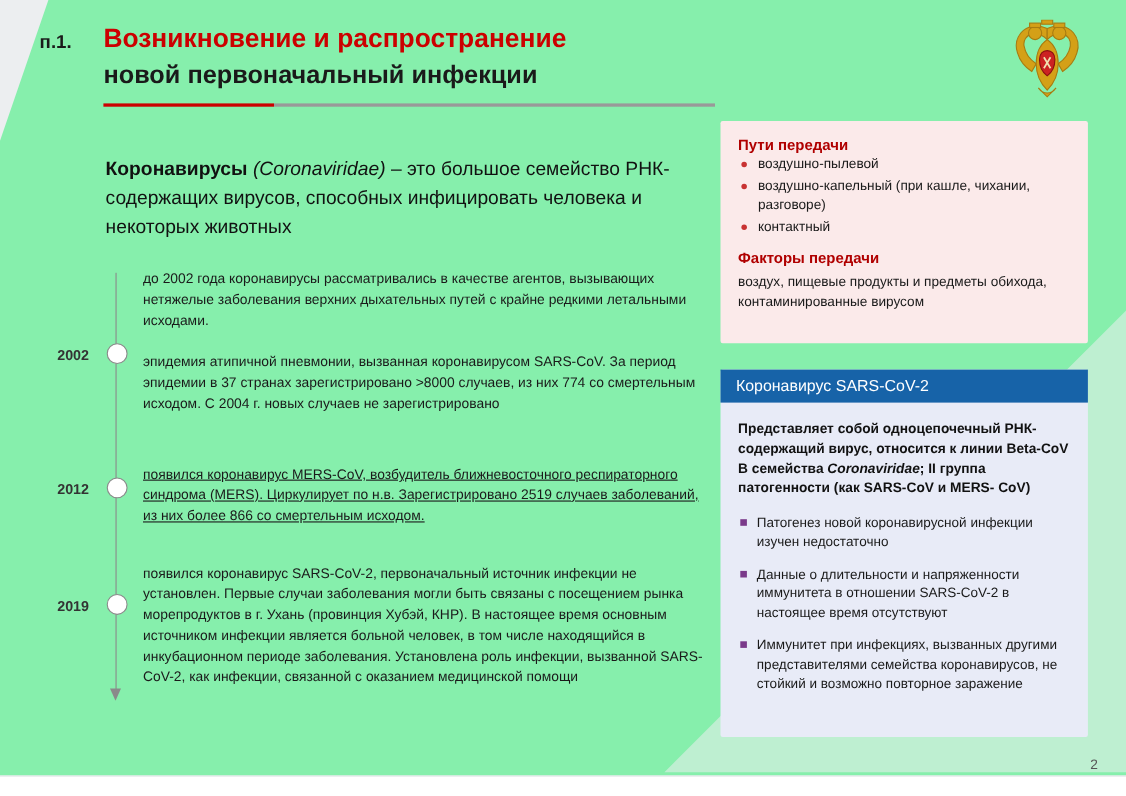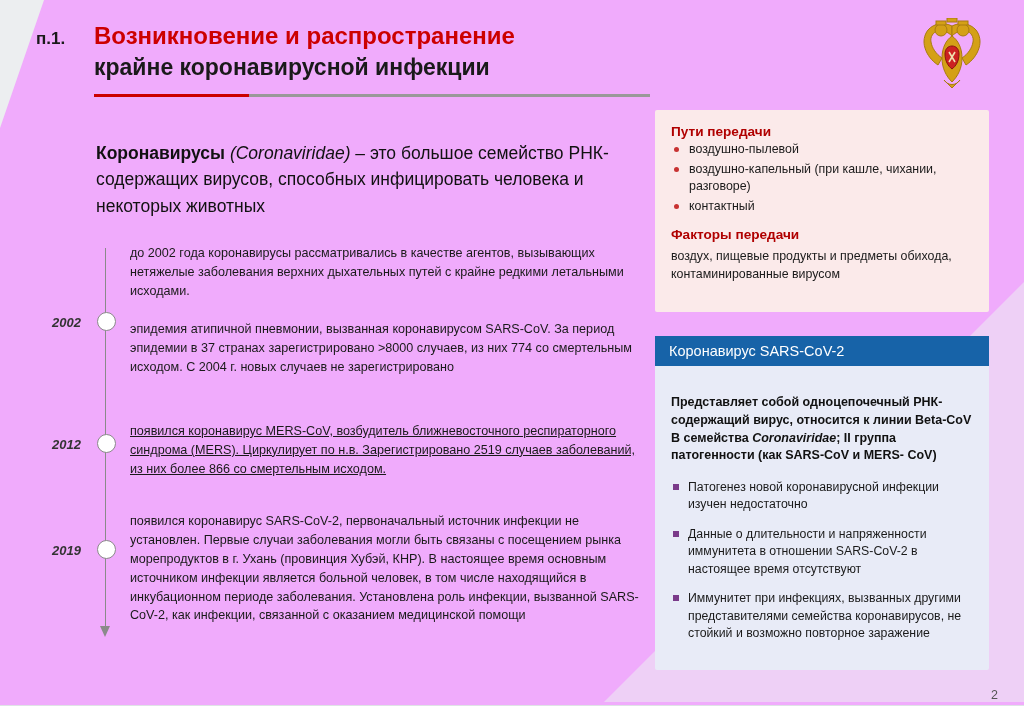--- a/index.html
+++ b/index.html
@@ -13,21 +13,21 @@
     font-family: "Liberation Sans", sans-serif;
     color: #1a1a1a;
     position: relative;
     overflow: hidden;
   }
   .slide {
     position: absolute;
     inset: 0;
     width: 1024px;
     height: 724px;
-    background: #f0abfc;
+    background: #86efac;
     overflow: hidden;
   }
   
   .wedge-tl {
     position: absolute;
     top: 0; left: 0;
     width: 0; height: 0;
     border-top: 128px solid #eceef0;
     border-right: 44px solid transparent;
   }
@@ -137,21 +137,20 @@
     border-radius: 50%;
     background: #ffffff;
     border: 1.6px solid #8a8a8a;
   }
   .tl-year {
     position: absolute;
     left: 22px;
     font-size: 13px;
     font-weight: bold;
     color: #333;
-    font-style: italic;
   }
   .tl-text {
     position: absolute;
     left: 100px;
     width: 520px;
     font-size: 12.6px;
     line-height: 1.5;
     color: #1a1a1a;
   }
   
@@ -211,21 +210,21 @@
     height: 30px;
     background: #1763a8;
     color: #ffffff;
     font-size: 14.5px;
     font-weight: normal;
     display: flex;
     align-items: center;
     padding-left: 14px;
     box-sizing: border-box;
   }
-  .cs-body { padding: 28px 16px 0 16px; }
+  .cs-body { padding: 16px 16px 0 16px; }
   .cs-lead {
     font-size: 12.5px;
     font-weight: bold;
     line-height: 1.42;
     color: #111;
   }
   .cs-lead i { font-style: italic; }
   .cs-list { list-style: none; margin: 14px 0 0 0; padding: 0; }
   .cs-list li {
     position: relative;
@@ -256,21 +255,21 @@
 <div class="slide">
 
   <div class="wedge-tl"></div>
   <div class="wedge-br"></div>
 
   <div class="header">
     <div class="header-row">
       <div class="section-num">п.1.</div>
       <div class="title-block">
         <div class="title-line-1">Возникновение и распространение</div>
-        <div class="title-line-2">крайне коронавирусной инфекции</div>
+        <div class="title-line-2">новой первоначальный инфекции</div>
       </div>
     </div>
     <div class="title-rule"></div>
   </div>
 
   <div class="emblem">
     <svg width="64" height="72" viewBox="0 0 64 72">
       <g>
 
         <path d="M32 8 C24 4 14 5 8 12 C4 17 3 24 5 30 C7 37 12 43 18 47 L22 40 C16 36 12 30 11 24 C10 19 13 14 18 13 C23 12 28 14 32 18 Z" fill="#d4a017" stroke="#a87b10" stroke-width="1"></path>

